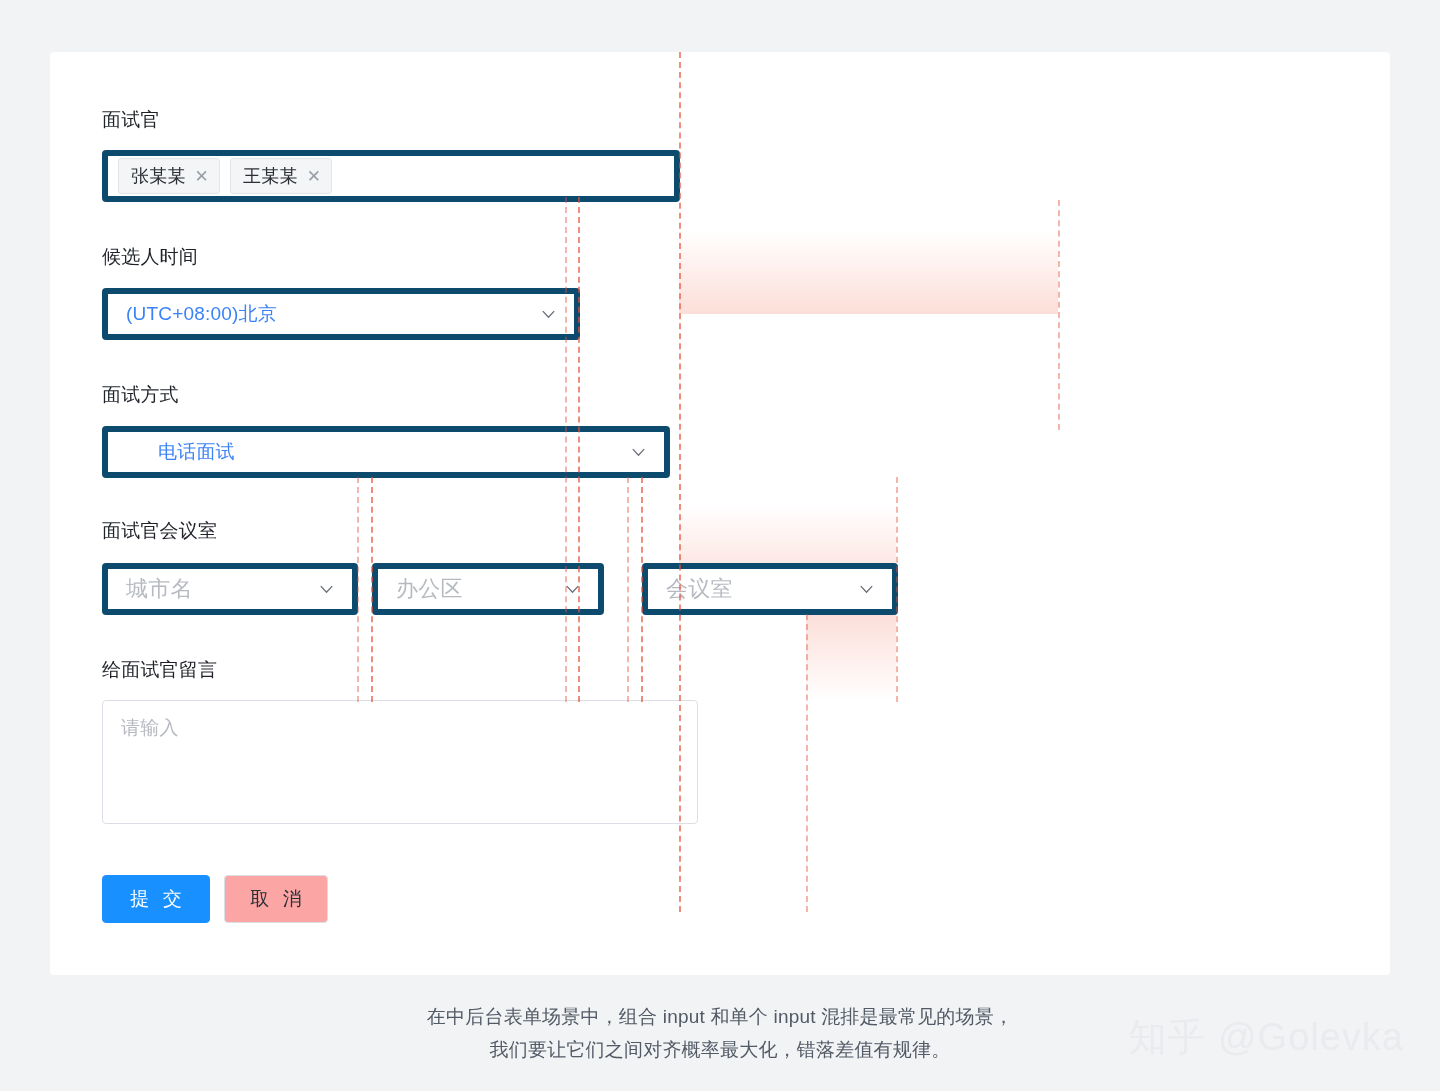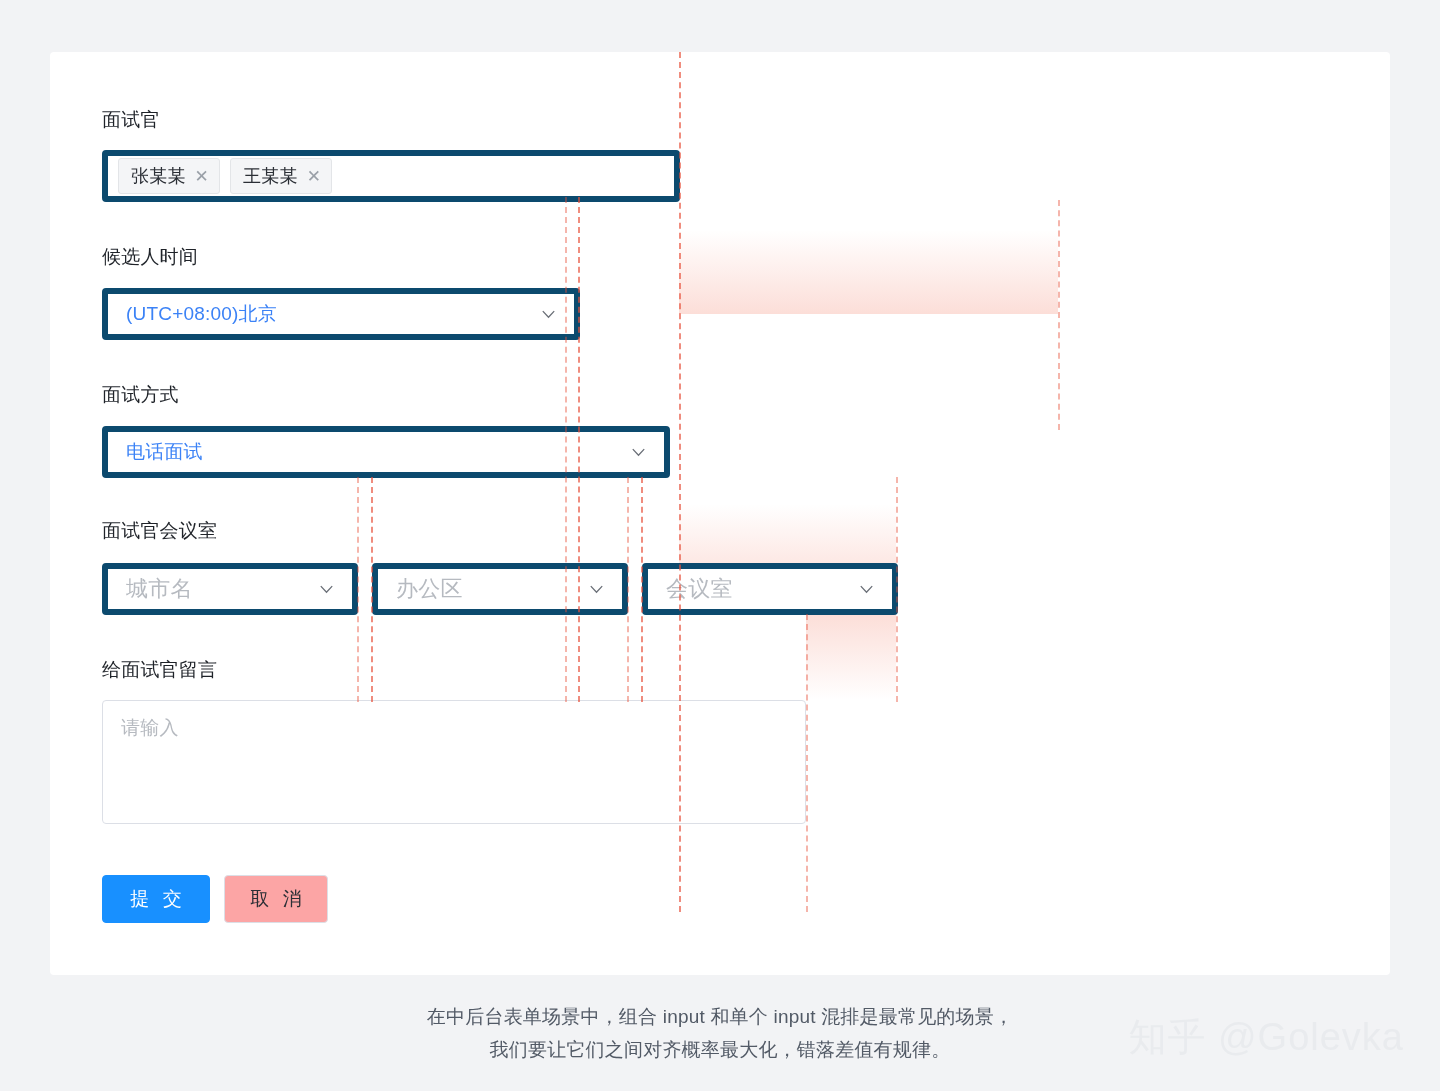--- a/index.html
+++ b/index.html
@@ -241,61 +241,61 @@
     <span class="chev">
       <svg viewBox="0 0 20 20" width="19" height="19" fill="none" stroke="currentColor" stroke-width="1.4">
         <path d="M4 7 L10 13.5 L16 7"></path>
       </svg>
     </span>
   </div>
 
 
   <div class="field-label" style="left:52px; top:330px;">面试方式</div>
 
-  <div class="ctl" style="left:52px; top:374px; width:568px;">
+  <div class="ctl" style="left:52px; top:374px; width:568px;padding-left:32px;">
     <span class="val">电话面试</span>
     <span class="chev">
       <svg viewBox="0 0 20 20" width="19" height="19" fill="none" stroke="currentColor" stroke-width="1.4">
         <path d="M4 7 L10 13.5 L16 7"></path>
       </svg>
     </span>
   </div>
 
   <div class="field-label" style="left:52px; top:467px;font-family:Liberation Mono, monospace;">面试官会议室</div>
 
   <div class="ctl" style="left:52px; top:511px; width:256px;">
     <span class="ph">城市名</span>
     <span class="chev">
       <svg viewBox="0 0 20 20" width="19" height="19" fill="none" stroke="currentColor" stroke-width="1.4">
         <path d="M4 7 L10 13.5 L16 7"></path>
       </svg>
     </span>
   </div>
 
-  <div class="ctl" style="left:322px; top:511px; width:256px;">
+  <div class="ctl" style="left:322px; top:511px; width:232px;">
     <span class="ph">办公区</span>
     <span class="chev">
       <svg viewBox="0 0 20 20" width="19" height="19" fill="none" stroke="currentColor" stroke-width="1.4">
         <path d="M4 7 L10 13.5 L16 7"></path>
       </svg>
     </span>
   </div>
 
   <div class="ctl" style="left:592px; top:511px; width:256px;">
     <span class="ph">会议室</span>
     <span class="chev">
       <svg viewBox="0 0 20 20" width="19" height="19" fill="none" stroke="currentColor" stroke-width="1.4">
         <path d="M4 7 L10 13.5 L16 7"></path>
       </svg>
     </span>
   </div>
 
   <div class="field-label" style="left:52px; top:605px;">给面试官留言</div>
 
-  <div id="note-box" style="left:52px; top:648px; width:704px; height:124px;">
+  <div id="note-box" style="left:52px; top:648px; width:596px; height:124px;">
     <span class="ph">请输入</span>
   </div>
 
   <div class="btn" id="submit-button">提 交</div>
   <div class="btn" id="cancel-button">取 消</div>
 
 </div>
 
 <div id="caption">
   <div>在中后台表单场景中，组合 input 和单个 input 混排是最常见的场景，</div>

